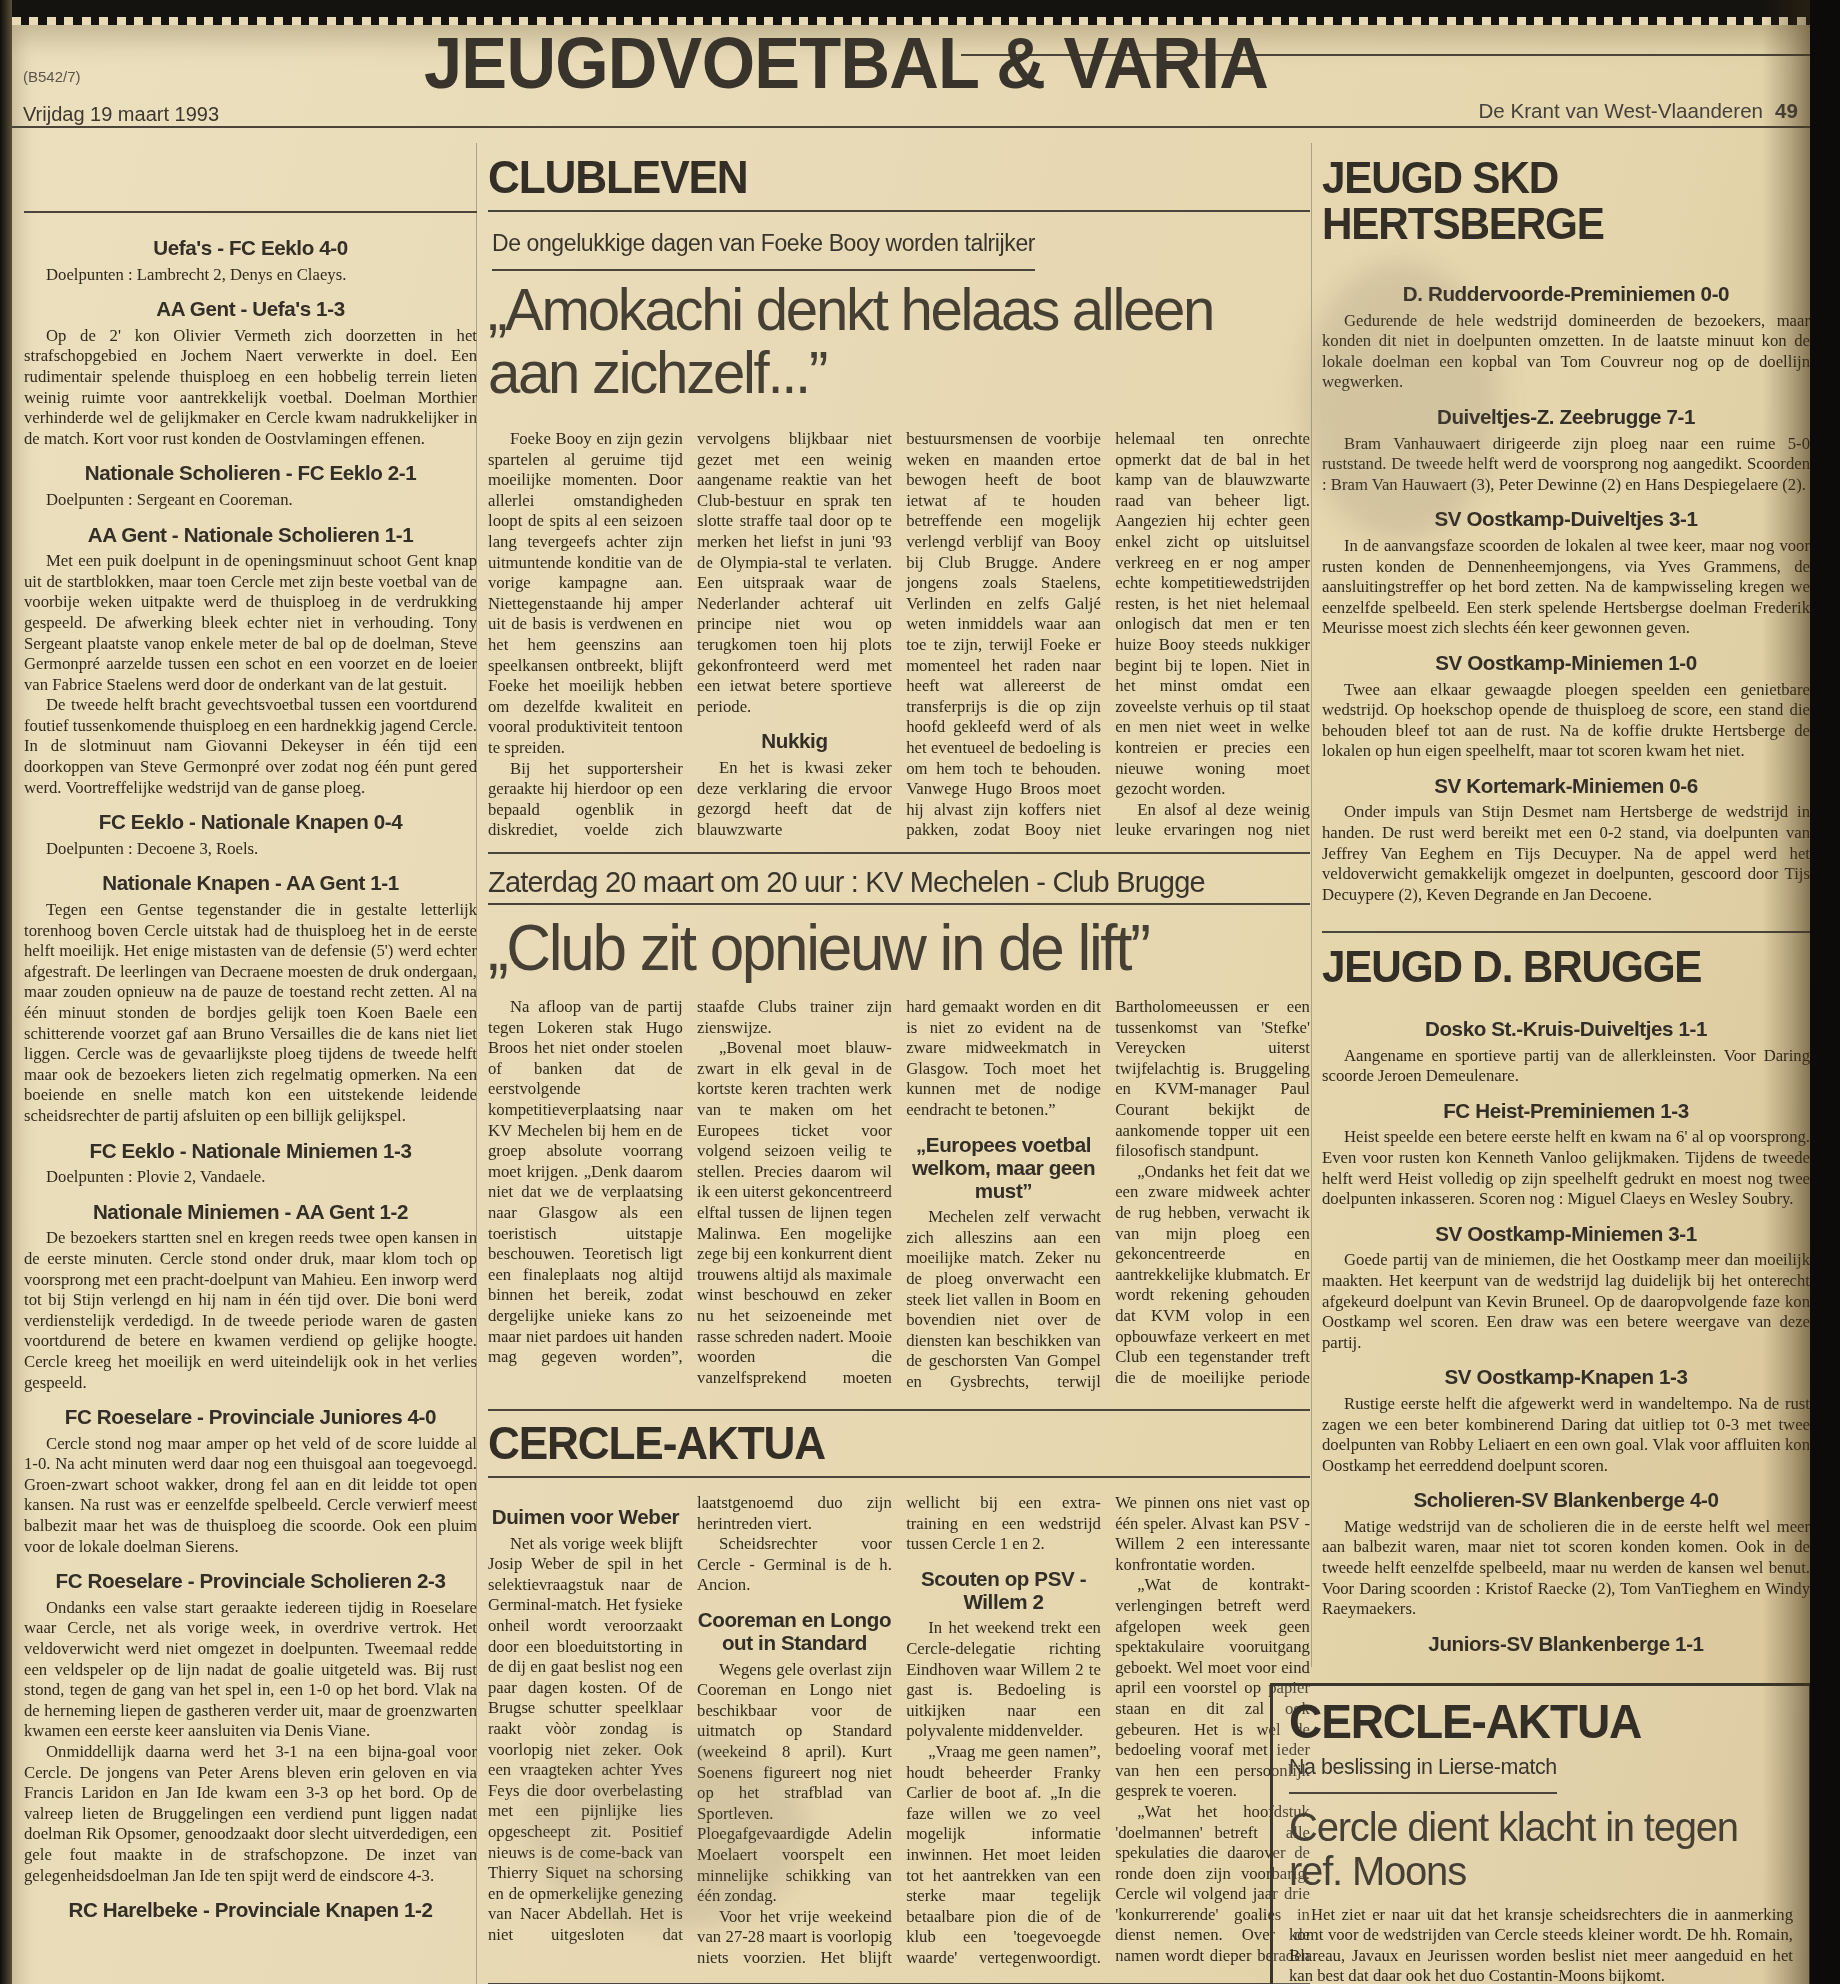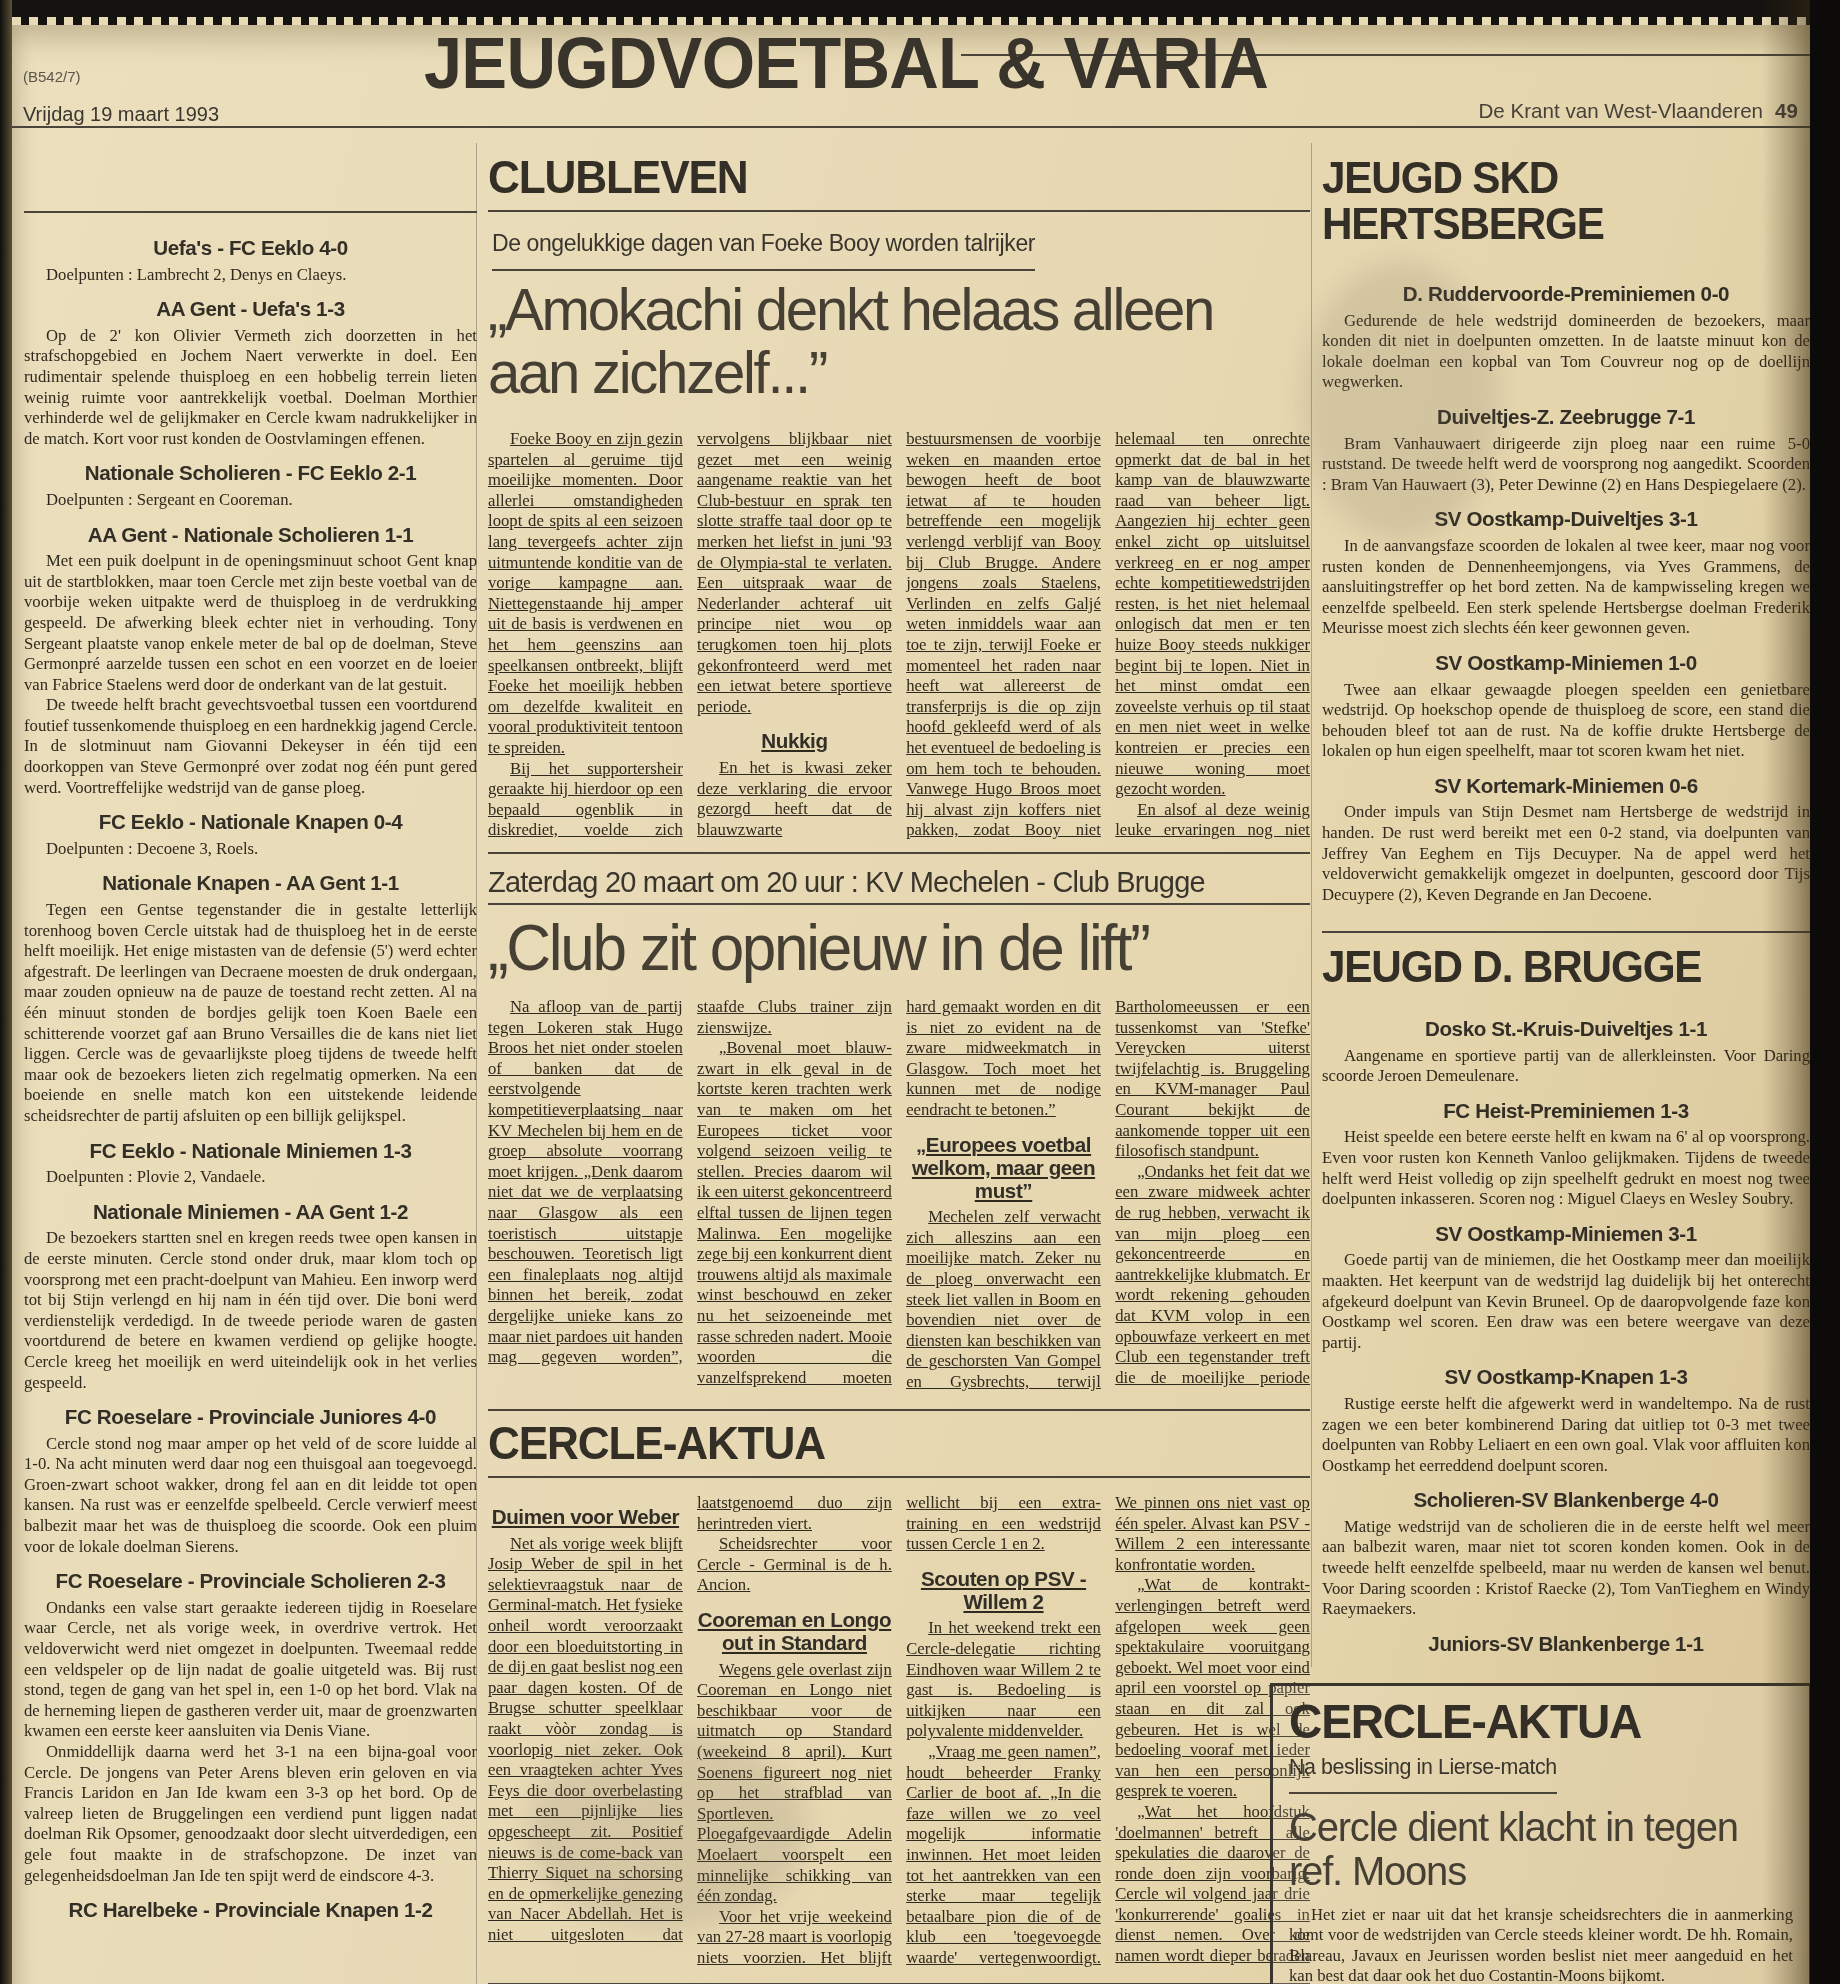--- a/index.html
+++ b/index.html
@@ -39,21 +39,21 @@
   .headline{font:420 60px/63px "Liberation Sans",sans-serif;letter-spacing:-2.4px;color:#453f34;
             white-space:pre-line;transform:scaleX(.97);transform-origin:left;}
 
   
   .flow{text-align:justify;font:16.7px/20.6px "Liberation Serif",serif;color:#30291d;overflow:hidden;column-fill:auto;}
   .flow .para{margin:0;text-indent:22px;}
   .flow .sub{font:bold 20.6px/23px "Liberation Sans",sans-serif;text-align:center;margin:12px 0 5.6px;
              letter-spacing:-0.4px;color:#332e26;break-after:avoid;}
   .flow .lead b{font-weight:normal;}
   .flow .lead{text-indent:22px;}
-  .col4{column-count:4;column-gap:14.3px;text-decoration:underline;}
+  .col4{column-count:4;column-gap:14.3px;}
 
   .banner{font:500 29px "Liberation Sans",sans-serif;letter-spacing:-0.8px;color:#3a352c;}
 
   .rbox{position:absolute;border:3.2px solid #3a352c;padding:14.3px 16px;background:rgba(250,244,226,.14);}
   .rbox .sec{font-size:48px;}
   .rheadline{font:420 40px/44px "Liberation Sans",sans-serif;letter-spacing:-1.2px;color:#453f34;}
 
   .smudge{position:absolute;border-radius:50%;filter:blur(12px);background:rgba(120,108,86,.16);}
 </style>
 </head>

